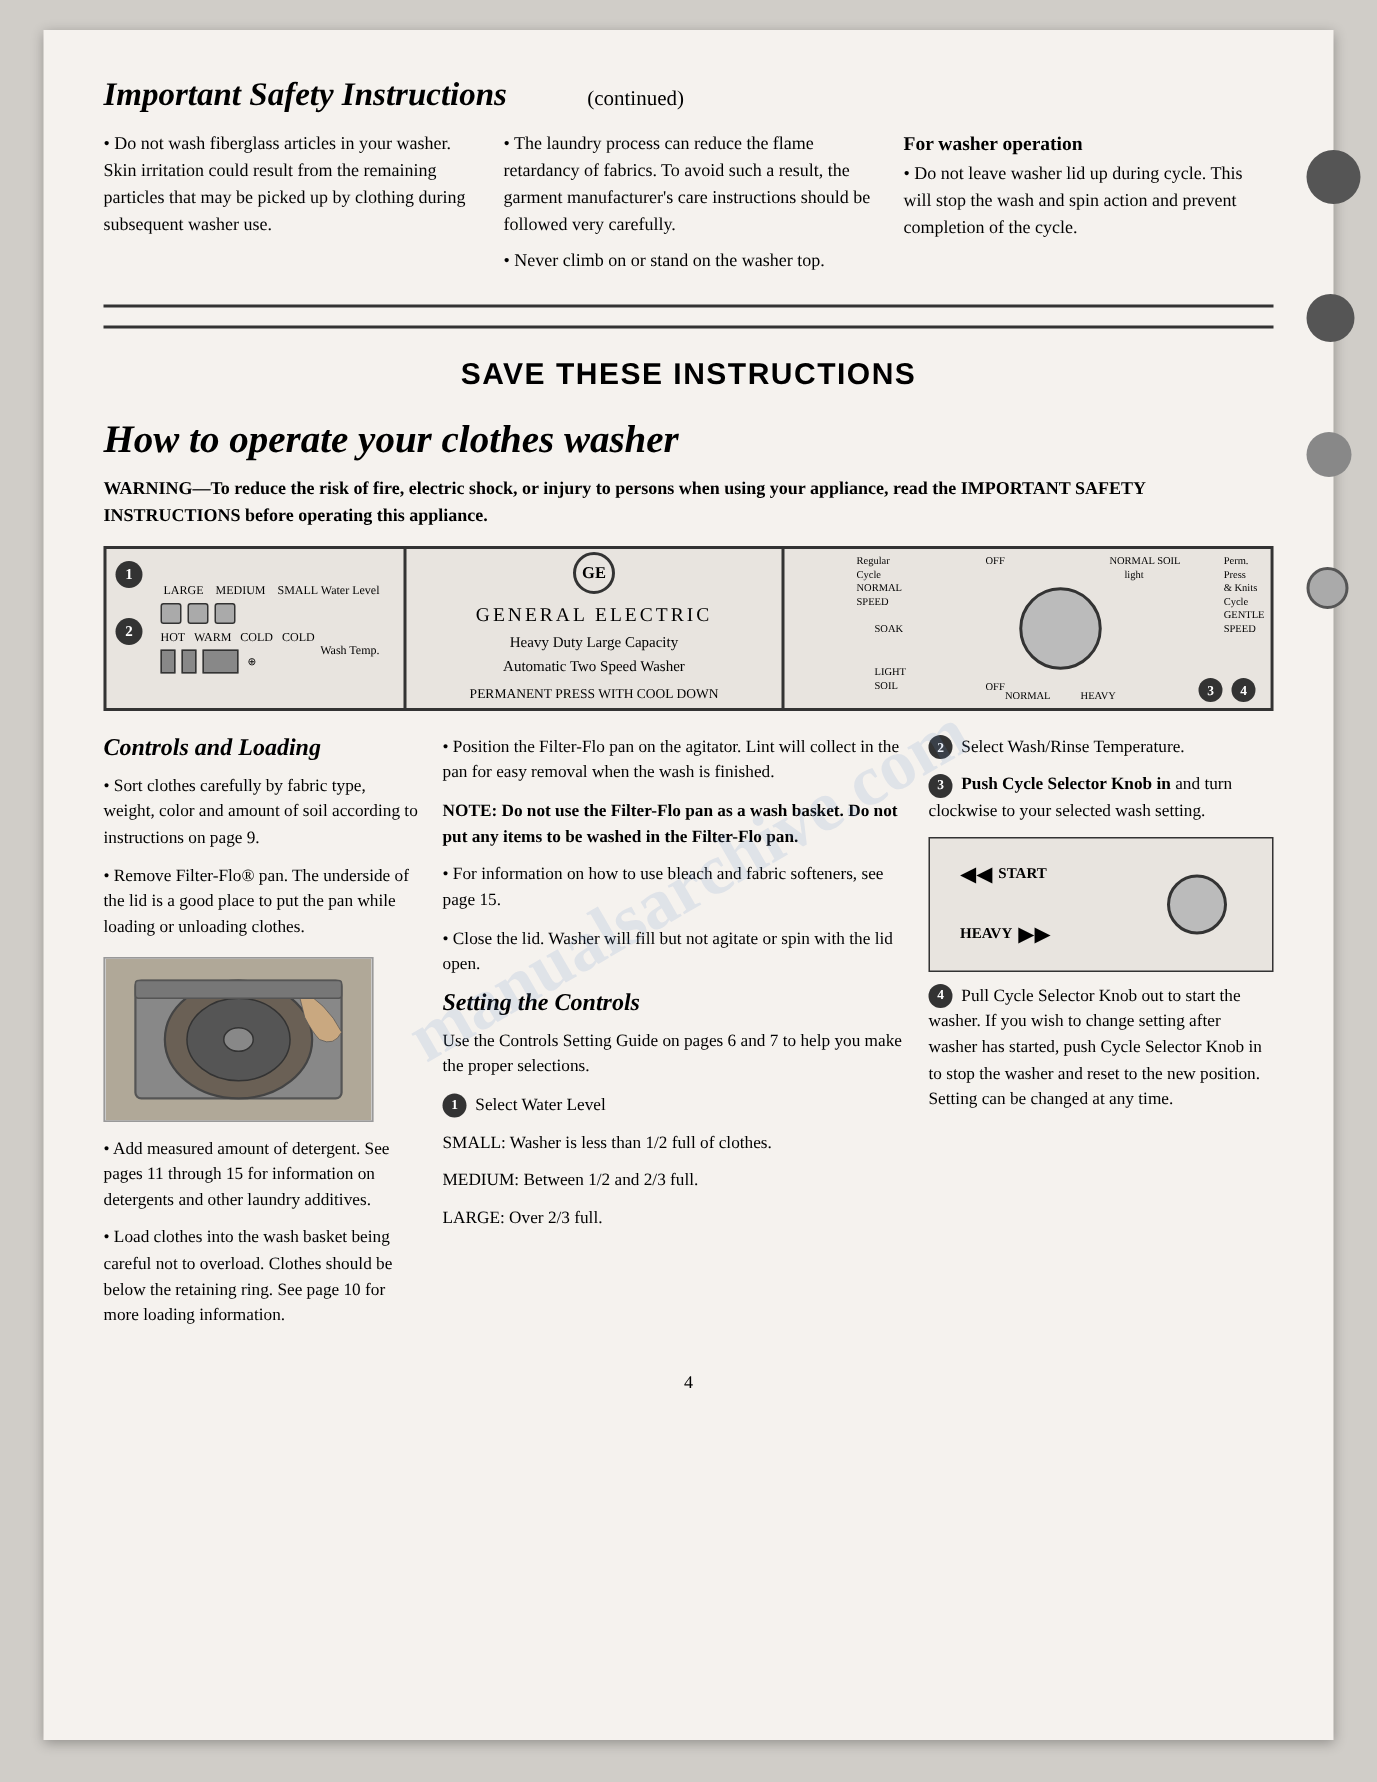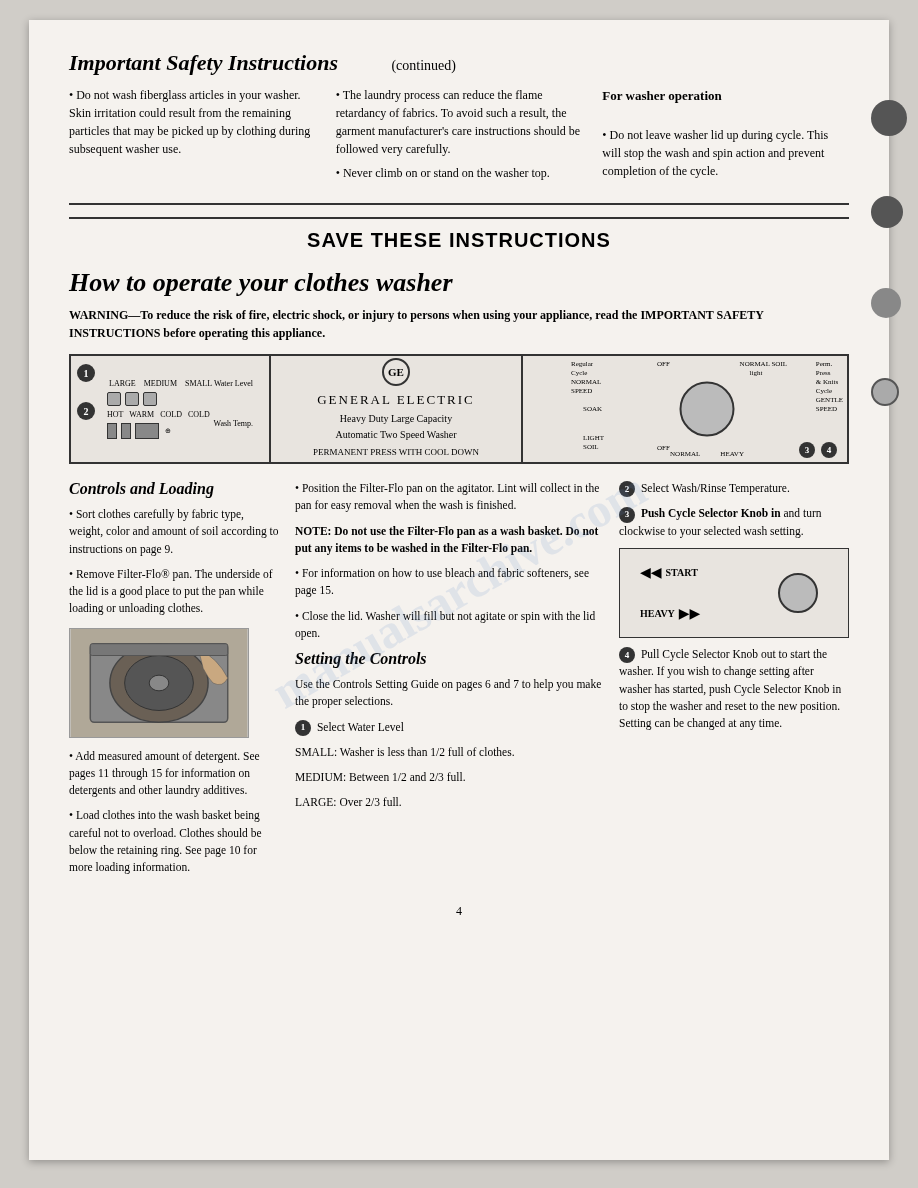--- a/index.html
+++ b/index.html
@@ -76,34 +76,34 @@
       gap: 20px;
     }
     .header-col {
       flex: 1;
       font-size: 12px;
       line-height: 1.5;
     }
     .header-col .col-title {
       font-weight: bold;
       font-size: 13px;
-      margin-bottom: 20px;
+      margin-bottom: 0;
     }
     .bullet-item {
       margin-bottom: 6px;
     }
 
     
     .save-banner {
       text-align: center;
       font-size: 20px;
       font-weight: bold;
       letter-spacing: 1px;
       border-top: 2px solid #333;
-      padding-top: 10px;
+      padding-top: 20px;
       margin: 12px 0 16px 0;
       font-family: Arial, sans-serif;
     }
 
     
     .how-to-title {
       font-size: 26px;
       font-weight: bold;
       font-style: italic;
       margin-bottom: 8px;

